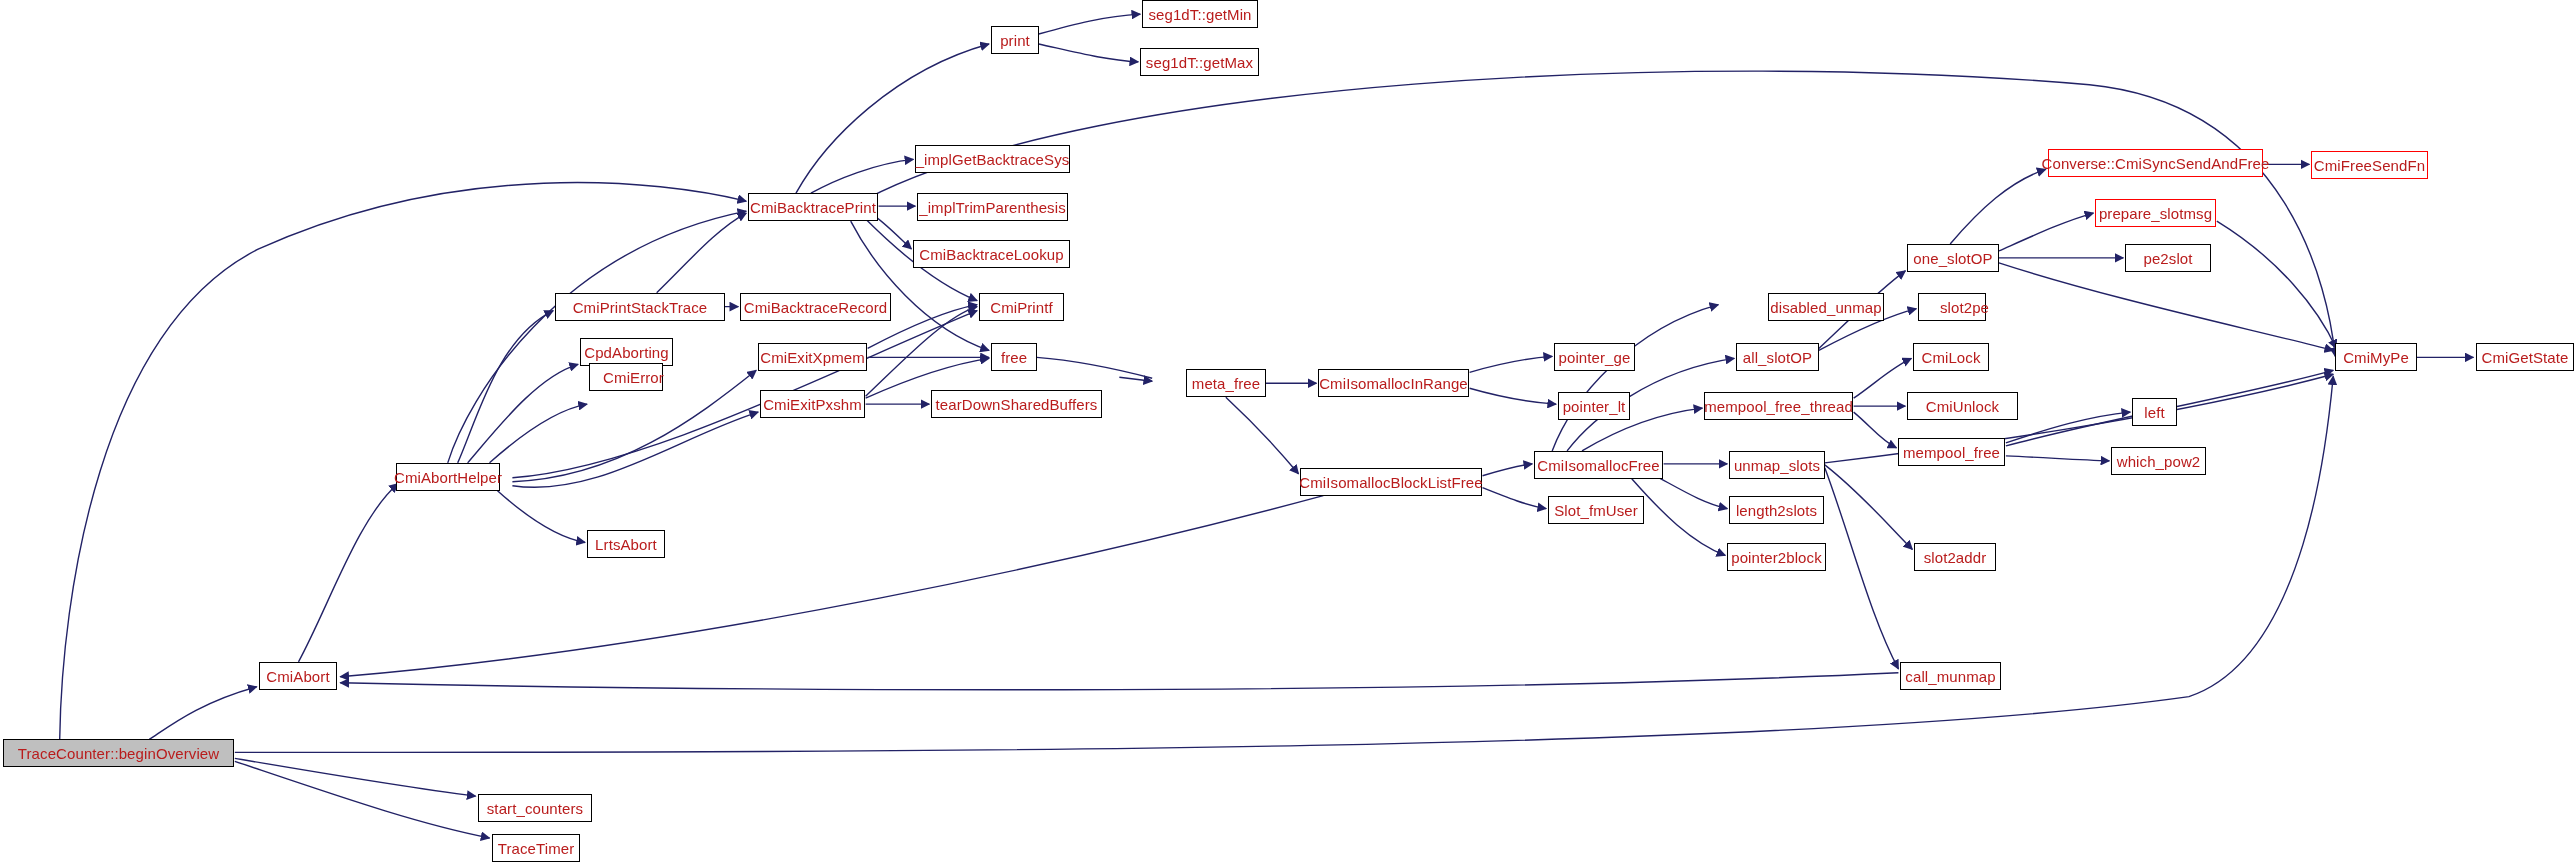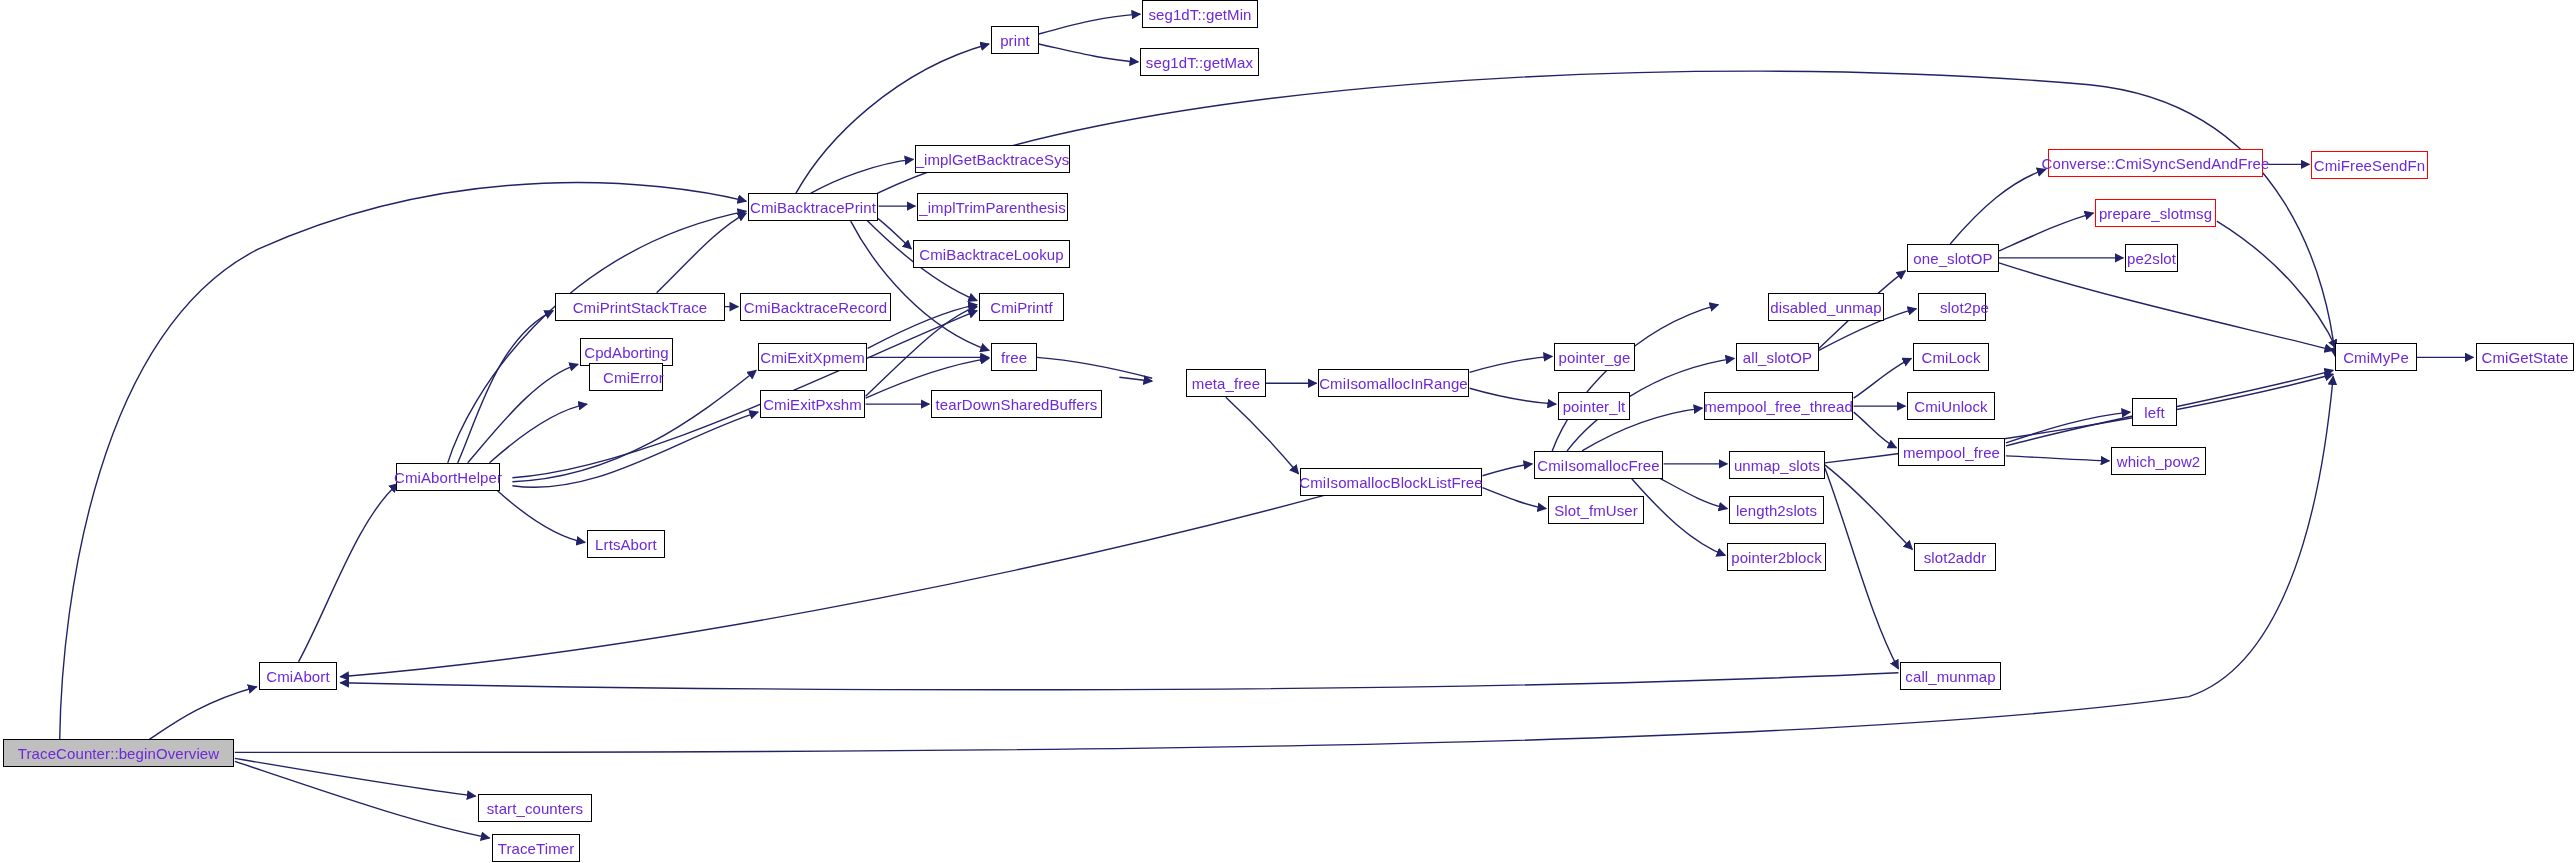--- a/index.html
+++ b/index.html
@@ -22,21 +22,21 @@
     top: 0;
     width: 2576px;
     height: 864px;
     pointer-events: none;
   }
   .node {
     position: absolute;
     box-sizing: border-box;
     border: 1px solid #000000;
     background: #ffffff;
-    color: #6d28d9;
+    color: #b91c1c;
     font-size: 15px;
     line-height: 1;
     display: flex;
     align-items: center;
     justify-content: center;
     white-space: nowrap;
     padding: 0 7px;
     height: 28px;
     letter-spacing: 0.1px;
   }
@@ -182,27 +182,27 @@
   <div class="node" style="left:1534px;top:451px;width:129px;">CmiIsomallocFree</div>
   <div class="node" style="left:1548px;top:496px;width:96px;">Slot_fmUser</div>
   <div class="node" style="left:1720px;top:293px;width:116px;margin-left:48px;">disabled_unmap</div>
   <div class="node" style="left:1736px;top:343px;width:83px;">all_slotOP</div>
   <div class="node" style="left:1704px;top:392px;width:149px;">mempool_free_thread</div>
   <div class="node" style="left:1729px;top:451px;width:96px;">unmap_slots</div>
   <div class="node" style="left:1729px;top:496px;width:95px;">length2slots</div>
   <div class="node" style="left:1727px;top:543px;width:99px;">pointer2block</div>
   <div class="node" style="left:1918px;top:293px;width:68px;padding-left:32px;">slot2pe</div>
   <div class="node" style="left:1913px;top:343px;width:76px;">CmiLock</div>
-  <div class="node" style="left:1907px;top:392px;width:88px;">CmiUnlock</div>
+  <div class="node" style="left:1907px;top:392px;width:111px;">CmiUnlock</div>
   <div class="node" style="left:1898px;top:438px;width:107px;">mempool_free</div>
   <div class="node" style="left:1914px;top:543px;width:82px;">slot2addr</div>
   <div class="node" style="left:1907px;top:244px;width:92px;">one_slotOP</div>
   <div class="node" style="left:1900px;top:662px;width:101px;">call_munmap</div>
   <div class="node red" style="left:2095px;top:199px;width:121px;">prepare_slotmsg</div>
-  <div class="node" style="left:2125px;top:244px;width:53px;">pe2slot</div>
+  <div class="node" style="left:2125px;top:244px;width:86px;">pe2slot</div>
   <div class="node red" style="left:2048px;top:149px;width:215px;">Converse::CmiSyncSendAndFree</div>
   <div class="node" style="left:2132px;top:398px;width:45px;">left</div>
   <div class="node" style="left:2111px;top:447px;width:95px;">which_pow2</div>
   <div class="node" style="left:2335px;top:343px;width:82px;">CmiMyPe</div>
   <div class="node red" style="left:2311px;top:151px;width:117px;">CmiFreeSendFn</div>
   <div class="node" style="left:2476px;top:343px;width:98px;">CmiGetState</div>
 
 </div>
 
 

